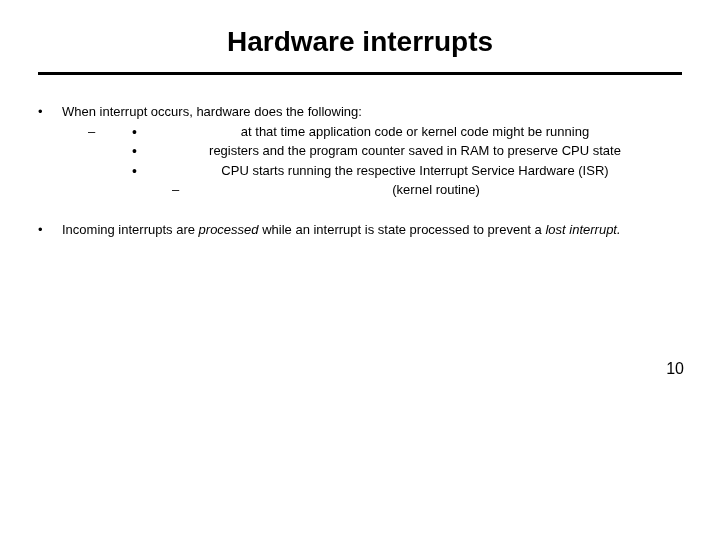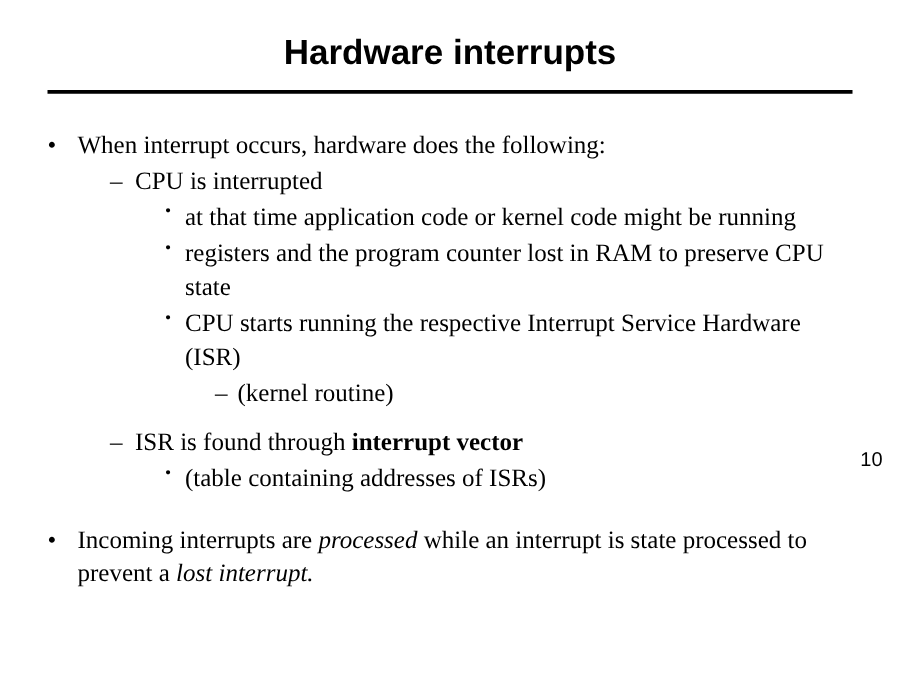--- a/index.html
+++ b/index.html
@@ -25,23 +25,22 @@
     font-size: 28px;
     margin-top: 6px;
     margin-bottom: 14px;
   }
   .rule {
     border: none;
     border-top: 3px solid #000;
     margin: 0 0 28px 0;
   }
   .content {
-    font-size: 20px;
+    font-size: 13px;
     line-height: 1.35;
-    font-family: Liberation Serif, serif;
   }
   ul.top {
     list-style: none;
     padding: 0;
     margin: 0;
   }
   ul.top > li {
     padding-left: 24px;
     position: relative;
     margin-bottom: 22px;
@@ -65,20 +64,21 @@
   ul.dash > li::before {
     content: "–";
     position: absolute;
     left: 0;
     top: 0;
   }
   ul.dot {
     list-style: none;
     padding-left: 24px;
     margin: 2px 0 0 0;
+    text-align: center;
   }
   ul.dot > li {
     position: relative;
     padding-left: 16px;
     margin-top: 2px;
   }
   ul.dot > li::before {
     content: "•";
     position: absolute;
     left: 0;
@@ -99,55 +99,48 @@
     content: "–";
     position: absolute;
     left: 0;
     top: 0;
   }
   .bold { font-weight: bold; }
   .italic { font-style: italic; }
   .pagenum {
     position: absolute;
     bottom: 14px;
-    right: 14px;
+    right: 36px;
     font-size: 16px;
   }
 </style>
 </head>
 <body>
 
 <div class="slide">
 
   <div class="title">Hardware interrupts</div>
   <hr class="rule">
 
   <div class="content">
     <ul class="top">
 
       <li>
         <span>When interrupt occurs, hardware does the following:</span>
         <ul class="dash">
           <li>
-            <span>CPU is interrupted</span>
             <ul class="dot">
               <li>at that time application code or kernel code might be running</li>
-              <li>registers and the program counter lost in RAM to preserve CPU state</li>
+              <li>registers and the program counter saved in RAM to preserve CPU state</li>
               <li>
                 <span>CPU starts running the respective Interrupt Service Hardware (ISR)</span>
                 <ul class="dash2">
                   <li>(kernel routine)</li>
                 </ul>
               </li>
-            </ul>
-          </li>
-          <li>
-            <span>ISR is found through </span><span class="bold">interrupt vector</span>
-            <ul class="dot">
-              <li>(table containing addresses of ISRs)</li>
             </ul>
           </li>
         </ul>
       </li>
 
       <li>
         <span>Incoming interrupts are </span><span class="italic">processed</span><span> while an interrupt is state processed to prevent a </span><span class="italic">lost interrupt.</span><span></span>
       </li>
 
     </ul>

